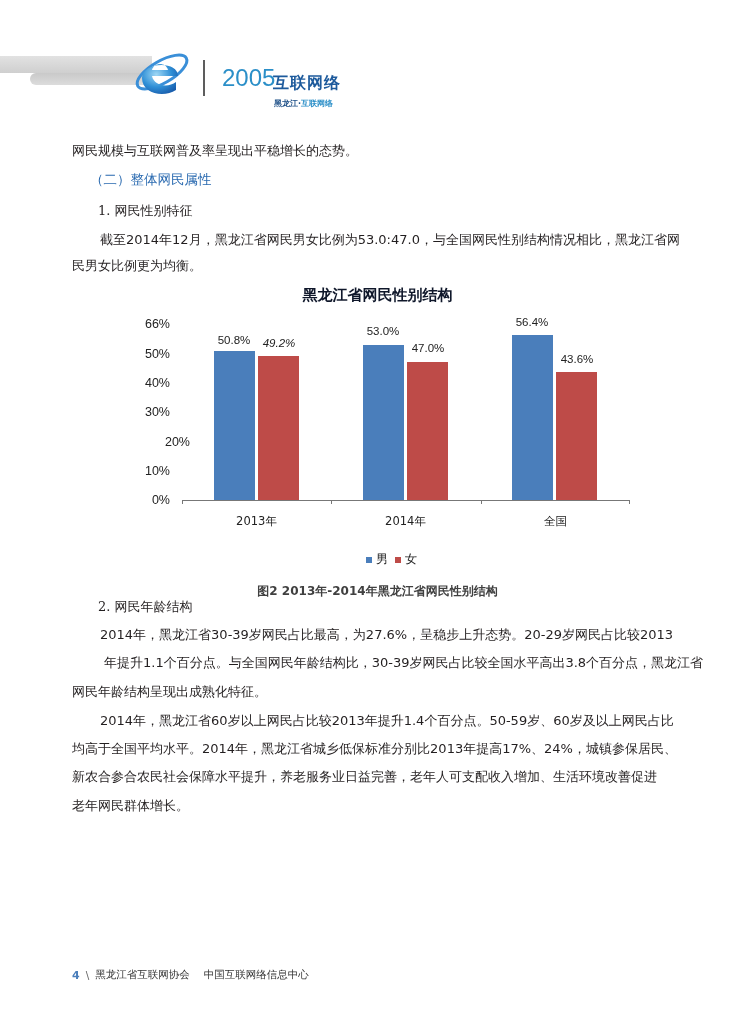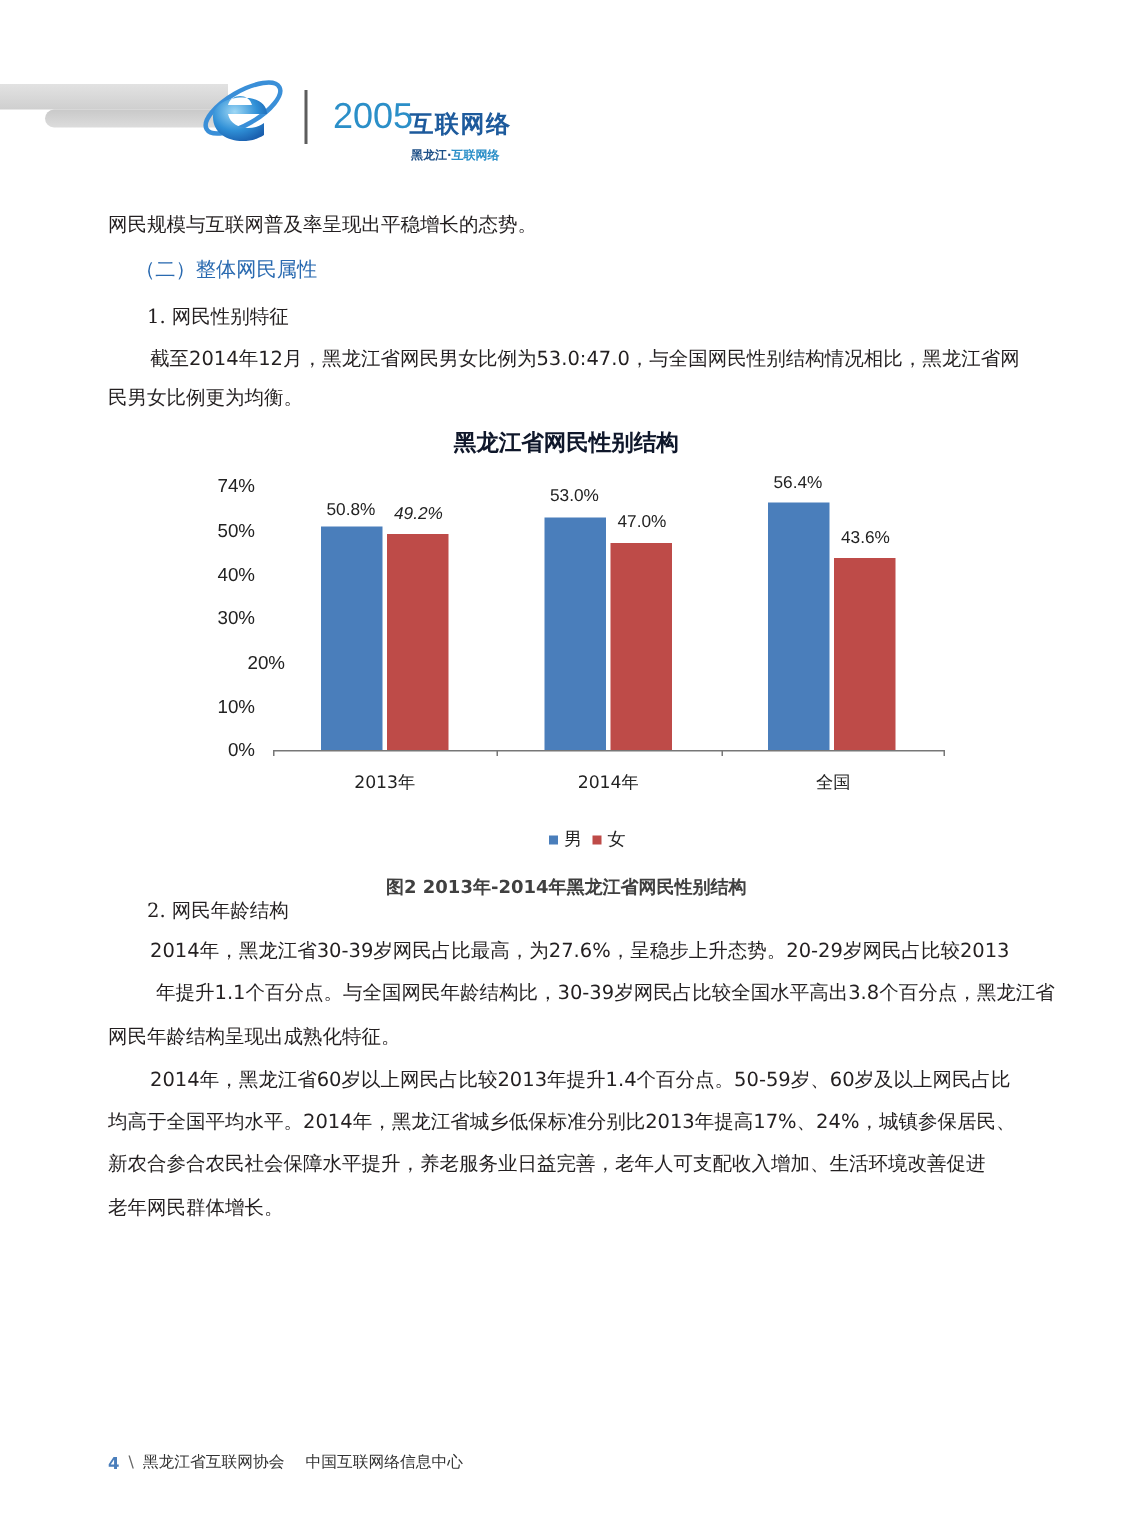--- a/index.html
+++ b/index.html
@@ -68,21 +68,21 @@
 <div class="p" style="top:257px;">民男女比例更为均衡。</div>
 
 <div class="chart-title">黑龙江省网民性别结构</div>
 
 <div class="ytick" style="top:493px;">0%</div>
 <div class="ytick" style="top:464px;">10%</div>
 <div class="ytick" style="top:435px;margin-left:20px;">20%</div>
 <div class="ytick" style="top:405px;">30%</div>
 <div class="ytick" style="top:376px;">40%</div>
 <div class="ytick" style="top:347px;">50%</div>
-<div class="ytick" style="top:317px;">74%</div>
+<div class="ytick" style="top:317px;">66%</div>
 
 <div class="axis"></div>
 <div class="xtick" style="left:182px;"></div>
 <div class="xtick" style="left:331px;"></div>
 <div class="xtick" style="left:481px;"></div>
 <div class="xtick" style="left:629px;"></div>
 
 <div class="bar male" style="left:214px; width:41px; top:351px; height:149px;"></div>
 <div class="bar female" style="left:258px; width:41px; top:356px; height:144px;"></div>
 <div class="bar male" style="left:363px; width:41px; top:345px; height:155px;"></div>

